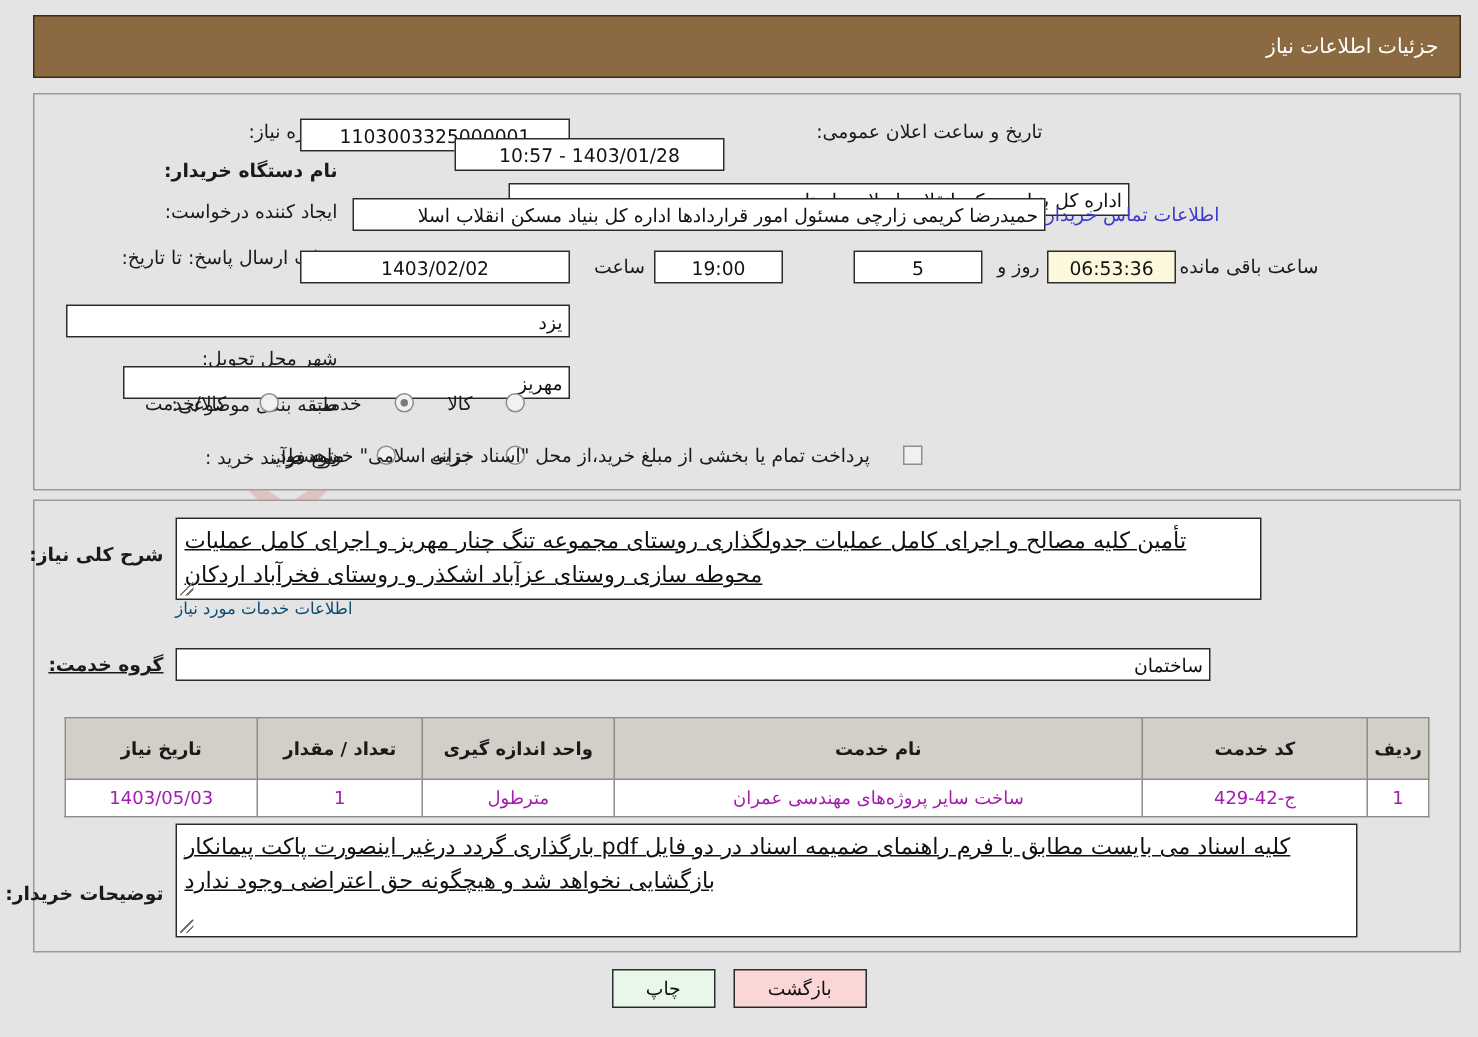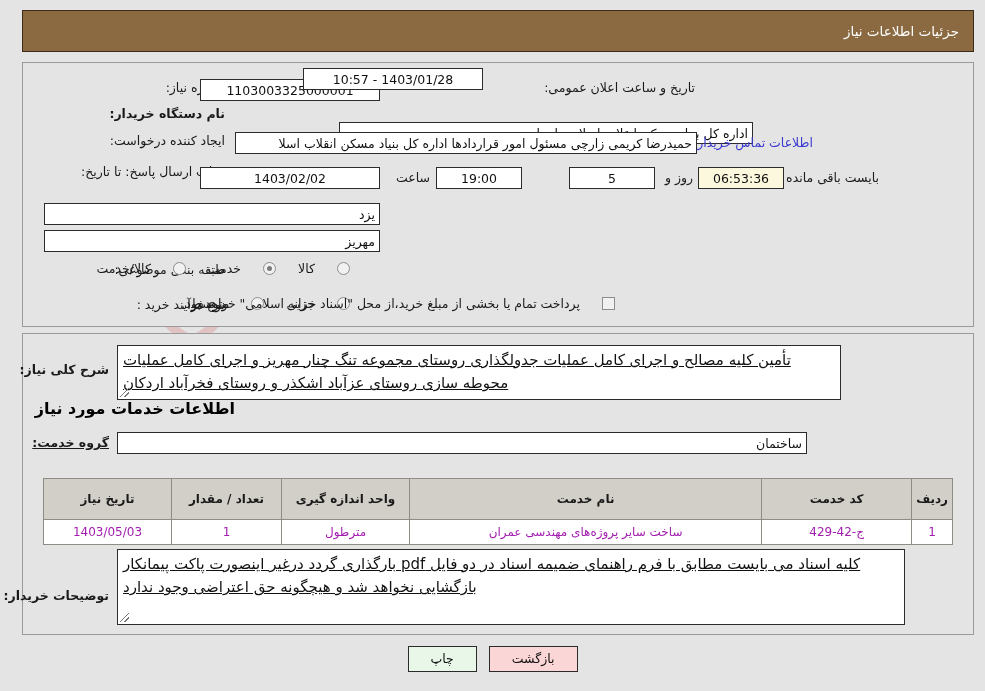--- a/index.html
+++ b/index.html
@@ -162,23 +162,23 @@
     left: 2px; bottom: 2px;
     width: 9px; height: 9px;
     background:
       linear-gradient(135deg, transparent 46%, #777 46%, #777 54%, transparent 54%),
       linear-gradient(135deg, transparent 70%, #777 70%, #777 78%, transparent 78%);
   }
 
   
   .section-head {
     position: absolute;
-    font-size: 16px;
-    font-weight: bold;
-    color: #000000;
+    font-size: 11px;
+    font-weight: normal;
+    color: #0c4a6e;
     white-space: nowrap;
   }
 
   
   .tbl-wrap {
     position: absolute;
     left: 43px; top: 478px;
     width: 910px;
     z-index: 10;
   }
@@ -250,21 +250,21 @@
 <div class="panel panel-top"></div>
 
 <div class="row" style="right:760px; top:80px; width:110px; justify-content:flex-start; z-index:11;">
   <span class="lbl">شماره نیاز:</span>
 </div>
 <div class="fld center" style="position:absolute; right:605px; top:79px; width:180px; z-index:11;">1103003325000001</div>
 
 <div class="row" style="right:290px; top:80px; z-index:11;">
   <span class="lbl">تاریخ و ساعت اعلان عمومی:</span>
 </div>
-<div class="fld center" style="position:absolute; right:502px; top:68px; width:180px; z-index:11;">1403/01/28 - 10:57</div>
+<div class="fld center" style="position:absolute; right:502px; top:92px; width:180px; z-index:11;">1403/01/28 - 10:57</div>
 
 <div class="row" style="right:760px; top:106px; z-index:11;font-weight:bold;">
   <span class="lbl">نام دستگاه خریدار:</span>
 </div>
 <div class="fld right" style="position:absolute; right:232px; top:122px; width:414px; z-index:11;">اداره کل بنیاد مسکن انقلاب اسلامی استان یزد</div>
 
 <div class="row" style="right:760px; top:133px; z-index:11;">
   <span class="lbl">ایجاد کننده درخواست:</span>
 </div>
 <div class="fld right" style="position:absolute; right:288px; top:132px; width:462px; z-index:11;">حمیدرضا کریمی زارچی مسئول امور قراردادها اداره کل بنیاد مسکن انقلاب اسلا</div>
@@ -272,31 +272,31 @@
 
 <div class="row" style="right:760px; top:164px; width:112px; display:block; z-index:11;">
   <span class="lbl" style="display:block; line-height:1.3;">مهلت ارسال پاسخ: تا تاریخ:</span>
 </div>
 <div class="fld center" style="position:absolute; right:605px; top:167px; width:180px; z-index:11;">1403/02/02</div>
 <span class="plain" style="position:absolute; right:555px; top:170px; z-index:11;">ساعت</span>
 <div class="fld center" style="position:absolute; right:463px; top:167px; width:86px; z-index:11;">19:00</div>
 <div class="fld center" style="position:absolute; right:330px; top:167px; width:86px; z-index:11;">5</div>
 <span class="plain" style="position:absolute; right:292px; top:170px; z-index:11;">روز و</span>
 <div class="fld center yellow" style="position:absolute; right:201px; top:167px; width:86px; z-index:11;">06:53:36</div>
-<span class="plain" style="position:absolute; right:106px; top:170px; z-index:11;">بایست باقی مانده</span>
+<span class="plain" style="position:absolute; right:106px; top:170px; z-index:11;">ساعت باقی مانده</span>
 
 <div class="row" style="right:760px; top:204px; z-index:11;">
   <span class="lbl">استان محل تحویل:</span>
 </div>
 <div class="fld right" style="position:absolute; right:605px; top:203px; width:336px; z-index:11;text-align:center;">یزد</div>
 
 <div class="row" style="right:760px; top:231px; z-index:11;">
   <span class="lbl">شهر محل تحویل:</span>
 </div>
-<div class="fld right" style="position:absolute; right:605px; top:230px; width:336px; z-index:11;">مهریز</div>
+<div class="fld right" style="position:absolute; right:605px; top:244px; width:298px; z-index:11;">مهریز</div>
 
 <div class="row" style="right:760px; top:262px; z-index:11;">
   <span class="lbl">طبقه بندی موضوعی:</span>
 </div>
 <div class="row" style="right:635px; top:261px; z-index:11;">
   <label class="opt">
     <span class="radio"></span>
     <span>کالا</span>
   </label>
   <label class="opt">

